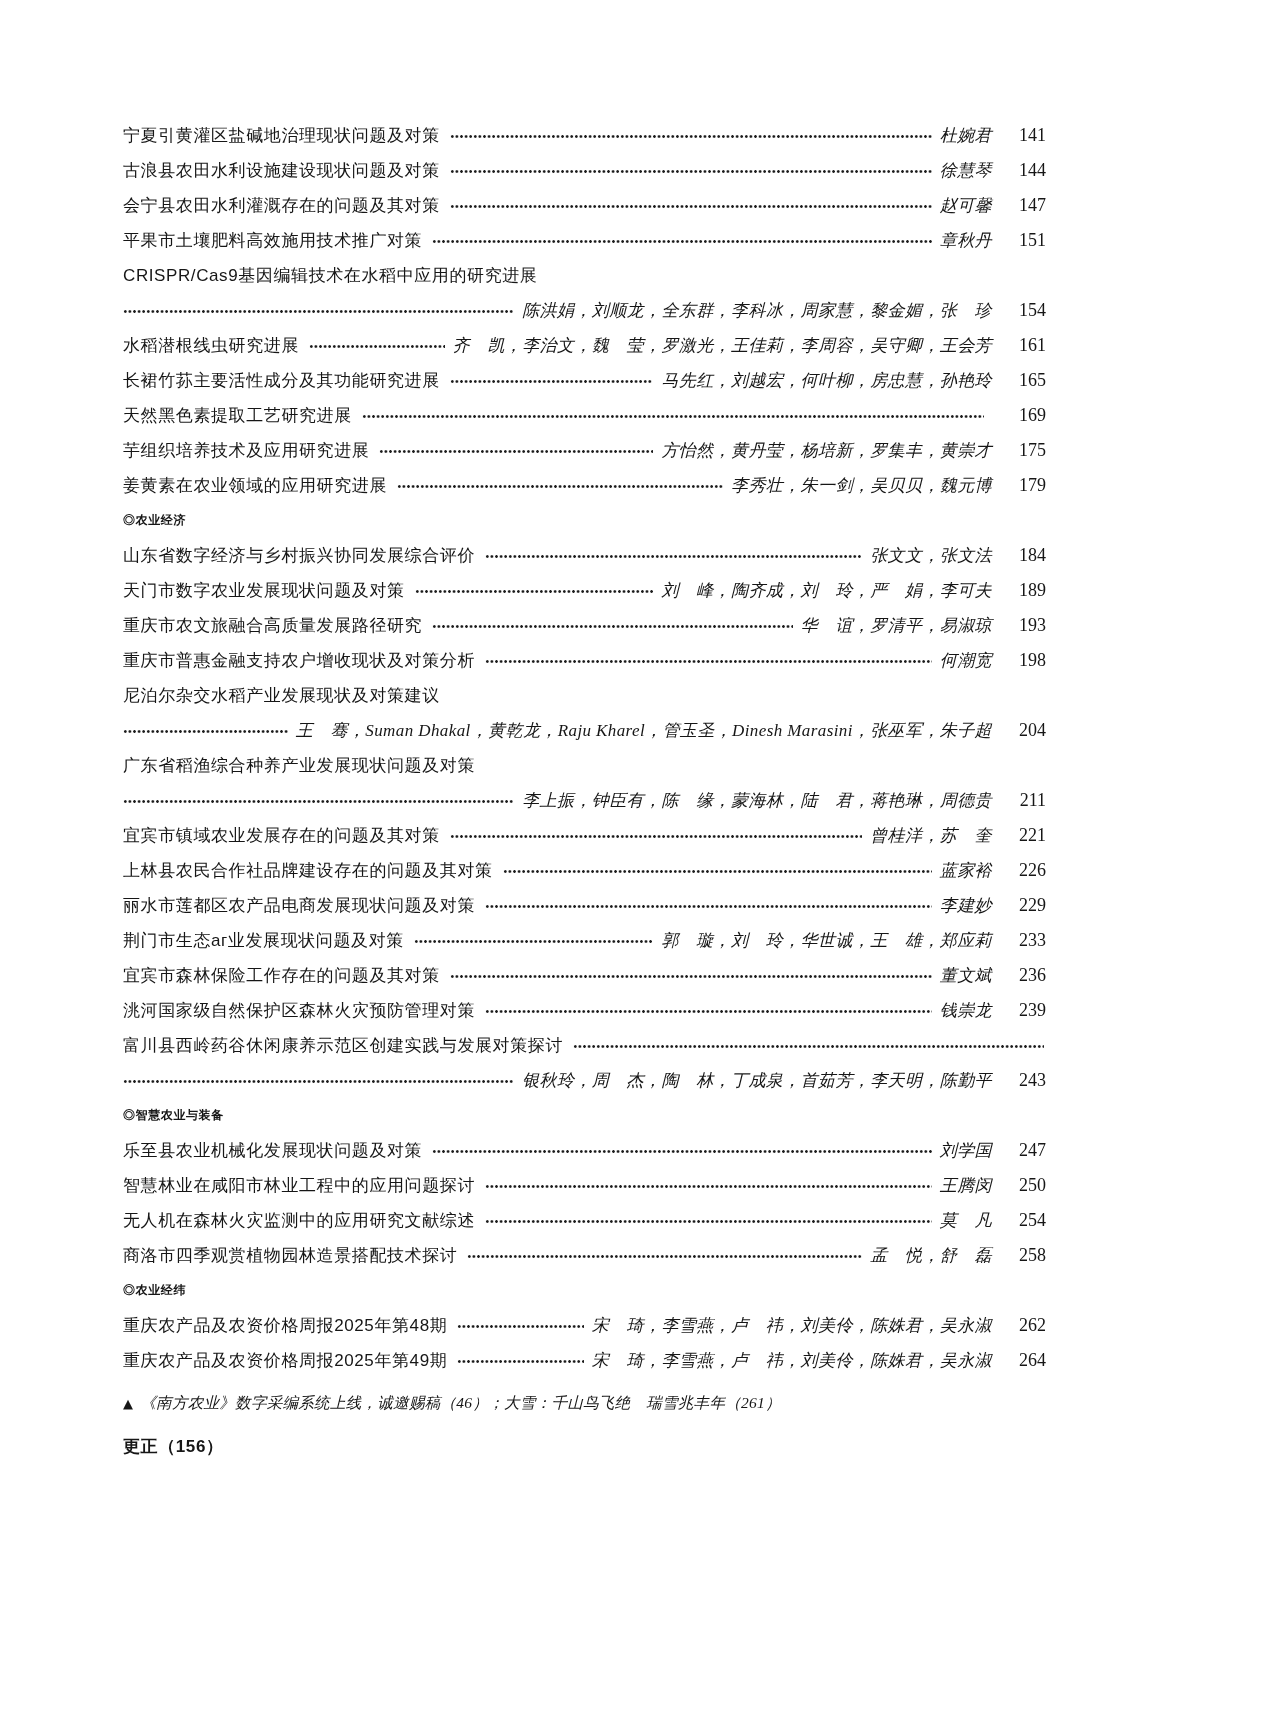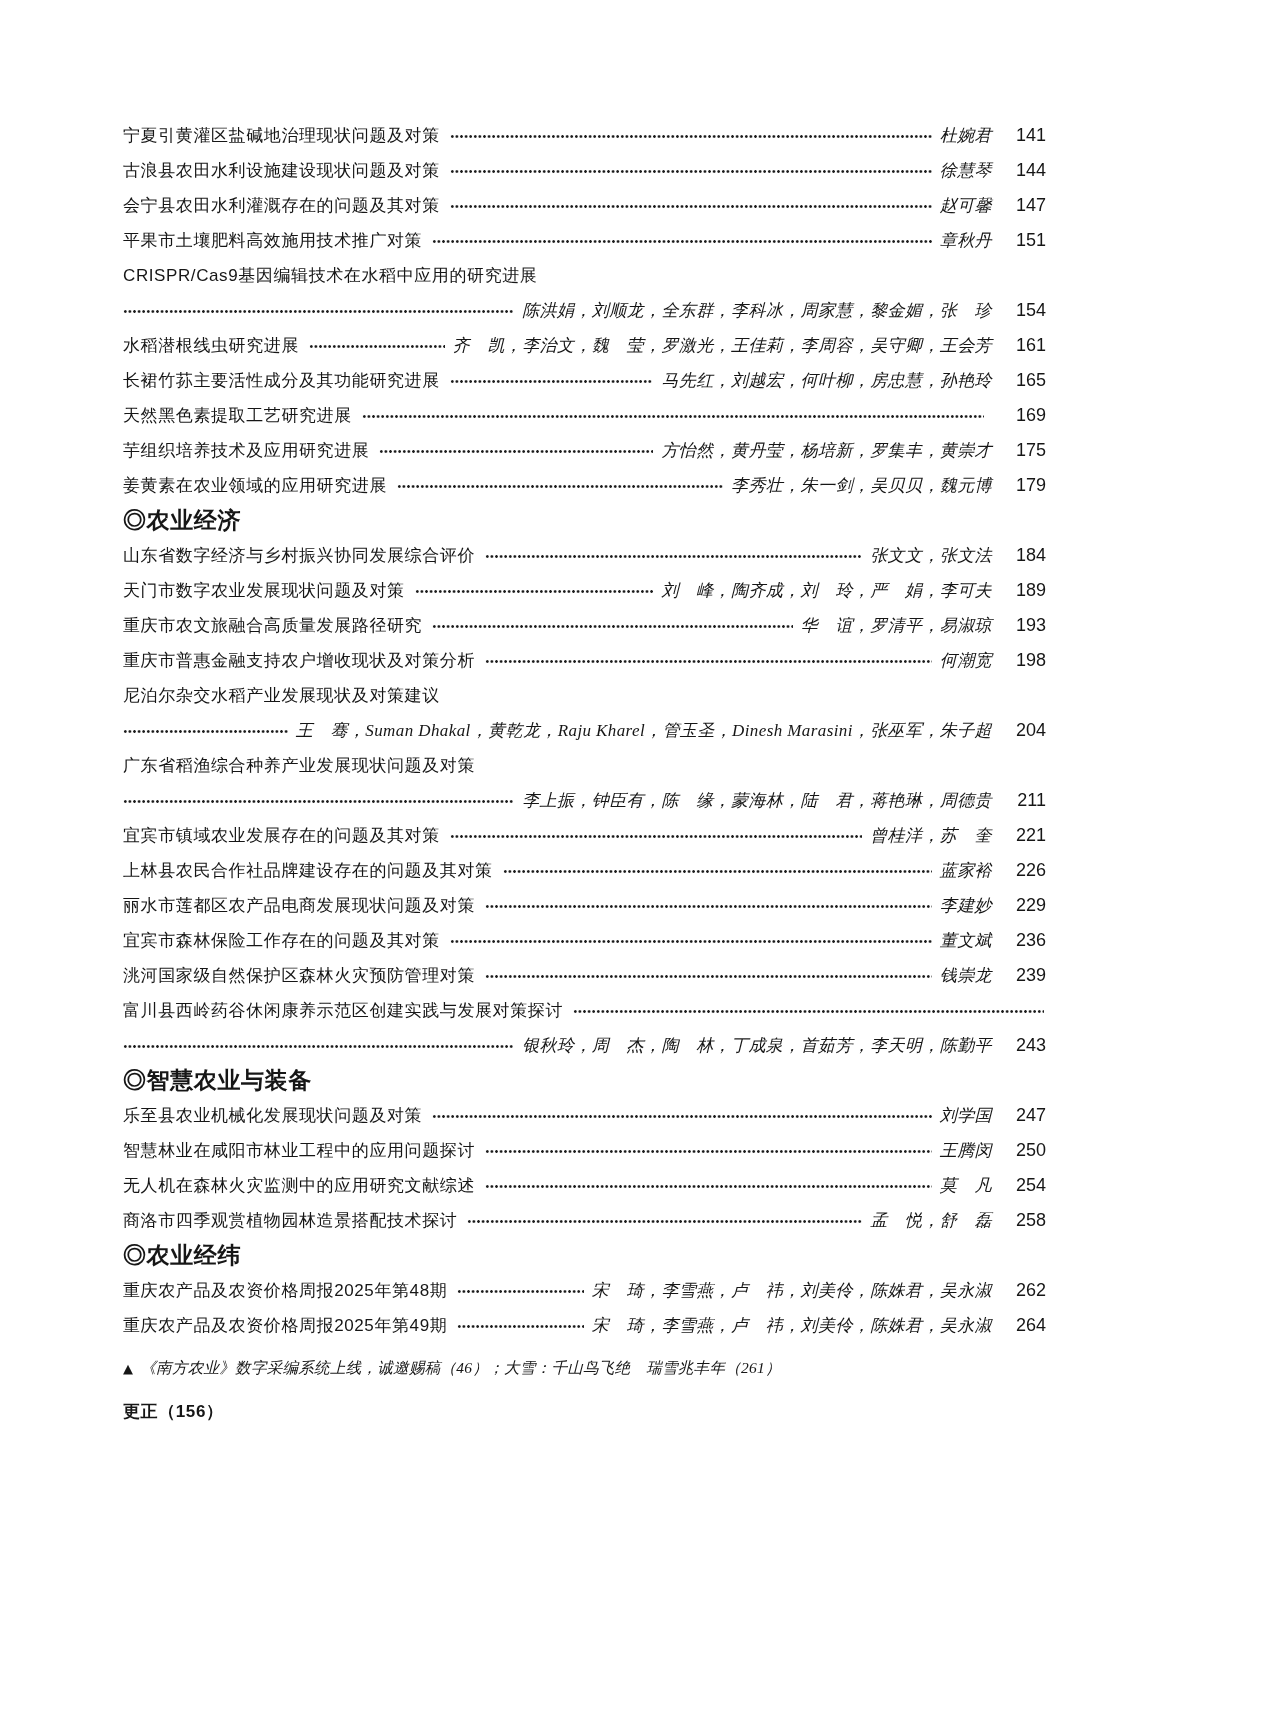--- a/index.html
+++ b/index.html
@@ -24,21 +24,21 @@
     white-space: nowrap;
   }
   .title {
     font-family: "Liberation Sans", sans-serif;
     letter-spacing: 0.6px;
     flex: 0 0 auto;
   }
   .header-text {
     font-family: "Liberation Sans", sans-serif;
     font-weight: bold;
-    font-size: 23px;
+    font-size: 12px;
     letter-spacing: 0.6px;
   }
   .leader {
     flex: 1 1 auto;
     min-width: 14px;
     height: 9px;
     align-self: center;
     margin: 2px 8px 0 10px;
     background-image: radial-gradient(circle, #1c1c1c 1.1px, transparent 1.55px);
     background-size: 4.6px 9px;
@@ -47,21 +47,21 @@
   }
   .authors-line .leader { margin-left: 0; }
   .title-line .leader { margin-right: 2px; }
   .authors {
     font-family: "Liberation Serif", serif;
     font-style: italic;
     letter-spacing: 0.4px;
     flex: 0 0 auto;
   }
   .pagenum {
-    font-family: Liberation Sans, sans-serif;
+    font-family: Liberation Serif, serif;
     font-size: 18px;
     width: 48px; min-width: 48px;
     text-align: right;
     flex: 0 0 auto;
     margin-left: 6px;
   }
   .footer-note {
     margin-top: 8px;
     height: 35px;
     display: flex;
@@ -211,20 +211,26 @@
           <span class="authors">蓝家裕</span>
           <span class="pagenum">226</span>
         </div>
         <div class="row entry-row">
           <span class="title">丽水市莲都区农产品电商发展现状问题及对策</span>
           <span class="leader"></span>
           <span class="authors">李建妙</span>
           <span class="pagenum">229</span>
         </div>
         <div class="row entry-row">
+          <span class="title">荆门市生态аг业发展现状问题及对策</span>
+          <span class="leader"></span>
+          <span class="authors">郭　璇，刘　玲，华世诚，王　雄，郑应莉</span>
+          <span class="pagenum">233</span>
+        </div>
+        <div class="row entry-row">
           <span class="title">宜宾市森林保险工作存在的问题及其对策</span>
           <span class="leader"></span>
           <span class="authors">董文斌</span>
           <span class="pagenum">236</span>
         </div>
         <div class="row entry-row">
           <span class="title">洮河国家级自然保护区森林火灾预防管理对策</span>
           <span class="leader"></span>
           <span class="authors">钱崇龙</span>
           <span class="pagenum">239</span>

